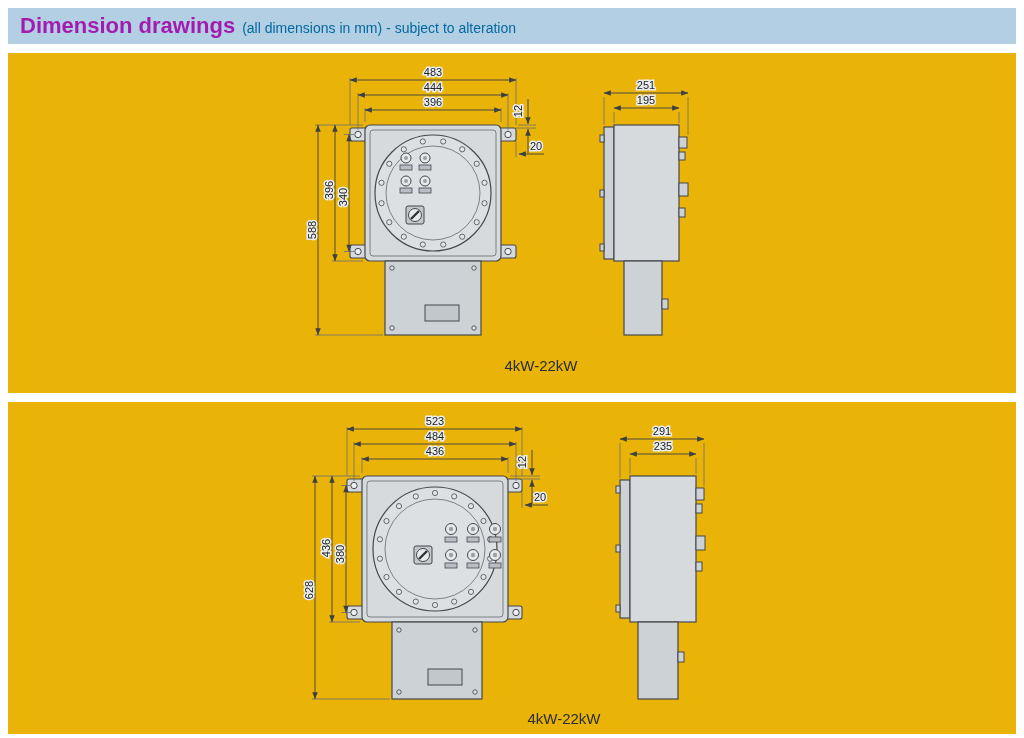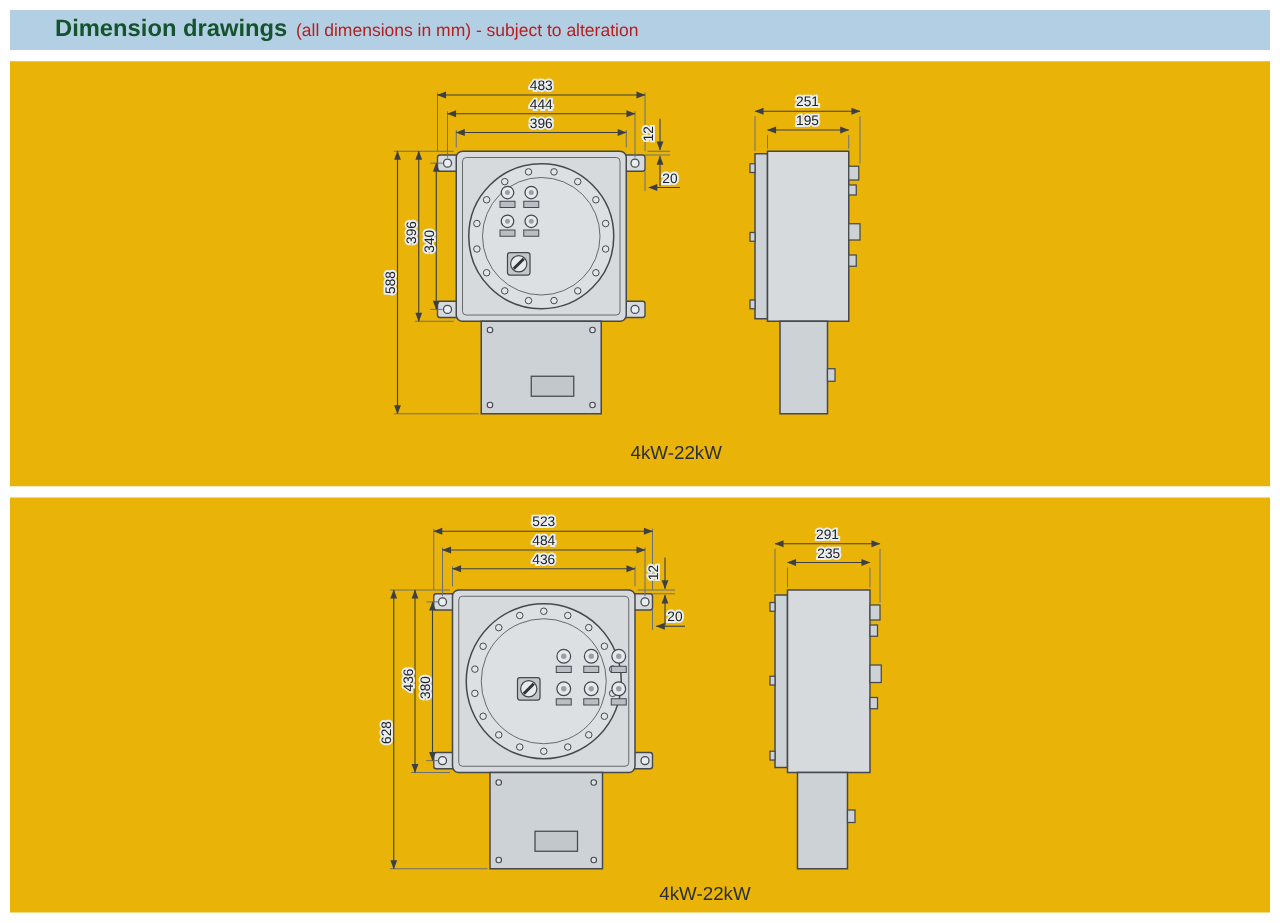--- a/index.html
+++ b/index.html
@@ -1,19 +1,19 @@
 <!DOCTYPE html>
 <html><head>
 <meta charset="utf-8">
 <style>
   html,body{margin:0;padding:0;background:#ffffff;font-family:"Liberation Sans",sans-serif;}
   .page{width:1024px;height:738px;box-sizing:border-box;padding:8px;background:#ffffff;}
   .header{background:#b3cfe3;padding:5px 12px;display:flex;align-items:baseline;gap:7px;}
-  .header .title{font-size:19px;font-weight:bold;color:#14532d;margin-left:24px;}
-  .header .subtitle{font-size:14px;color:#b91c1c;}
+  .header .title{font-size:22px;font-weight:bold;color:#a21caf;}
+  .header .subtitle{font-size:14px;color:#0369a1;}
   .panel{background:#eab308;margin-top:9px;}
   svg{display:block;}
   svg text{font-family:"Liberation Sans",sans-serif;}
   .ext{stroke:#6b7075;stroke-width:0.8;fill:none;}
   .dim{stroke:#3c4043;stroke-width:0.9;fill:none;}
   .dtxt{font-size:11px;fill:#222;stroke:#e9eef2;stroke-width:3px;paint-order:stroke;}
   .body-fill{fill:#d6dadd;stroke:#45494d;stroke-width:1.2;}
   .cover{fill:#dce0e3;stroke:#45494d;stroke-width:1.2;}
   .thin{stroke:#55595d;stroke-width:0.7;fill:none;}
   .lug{fill:#d6dadd;stroke:#45494d;stroke-width:1.1;}

